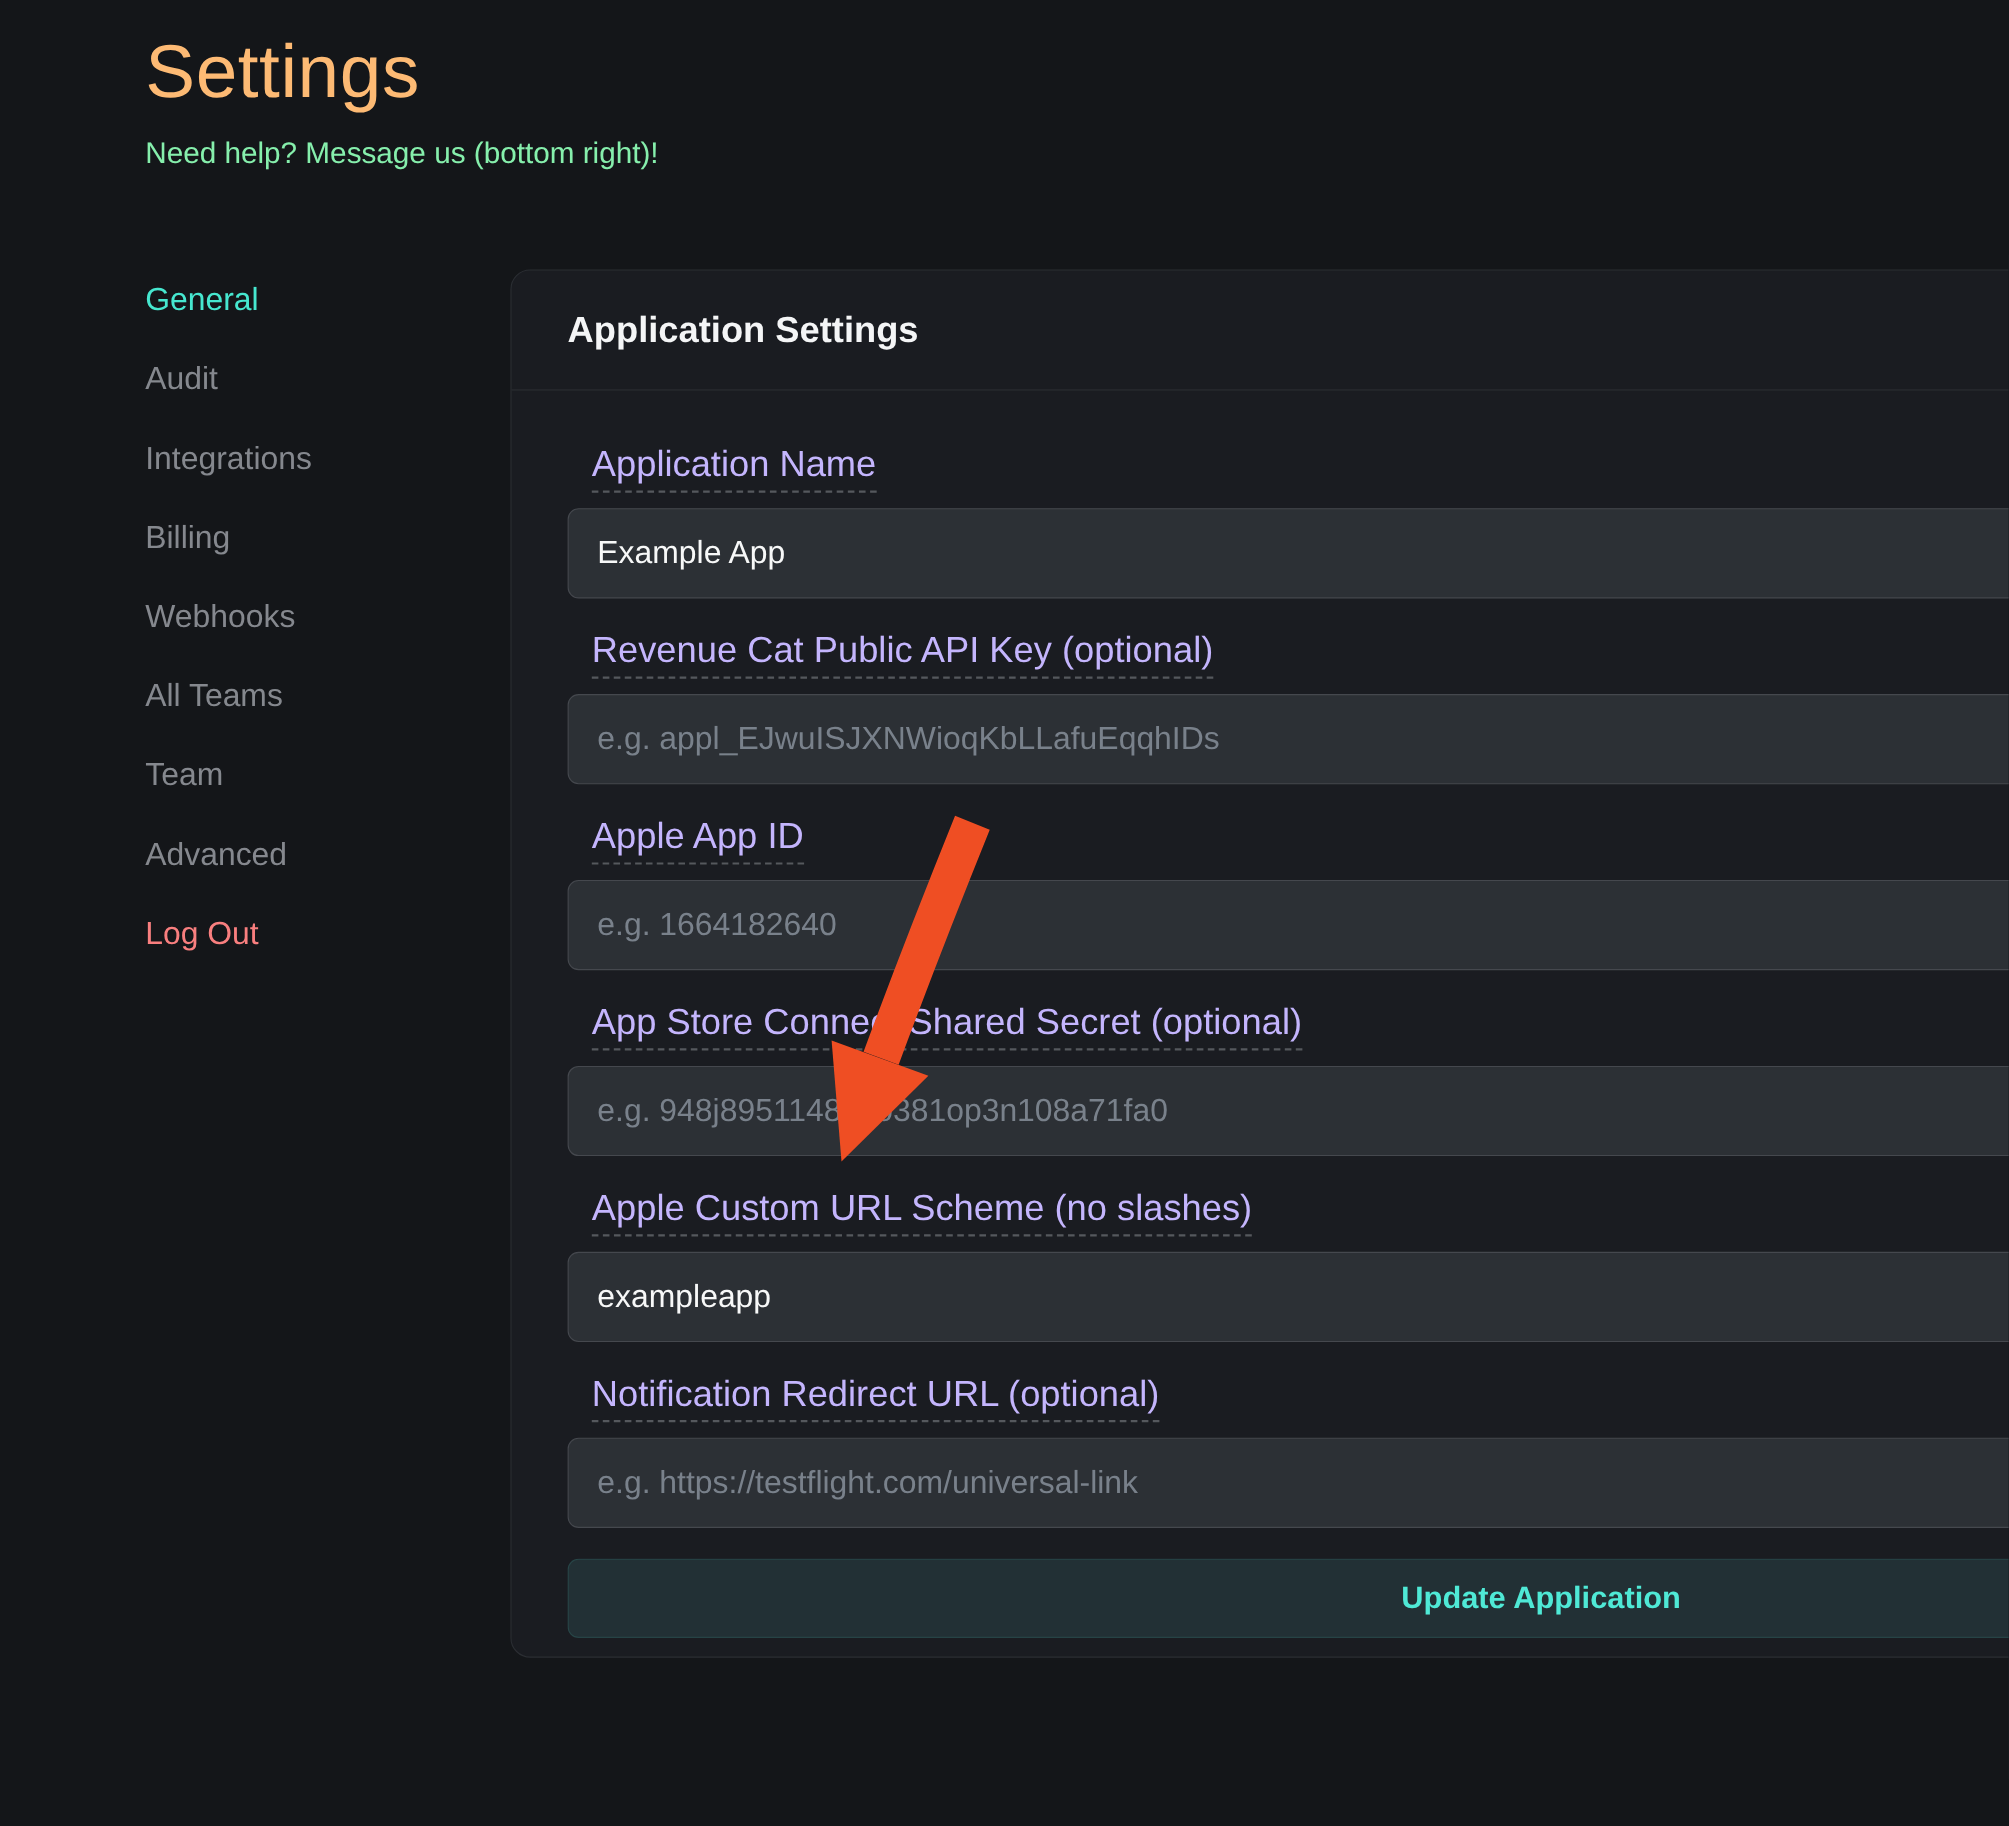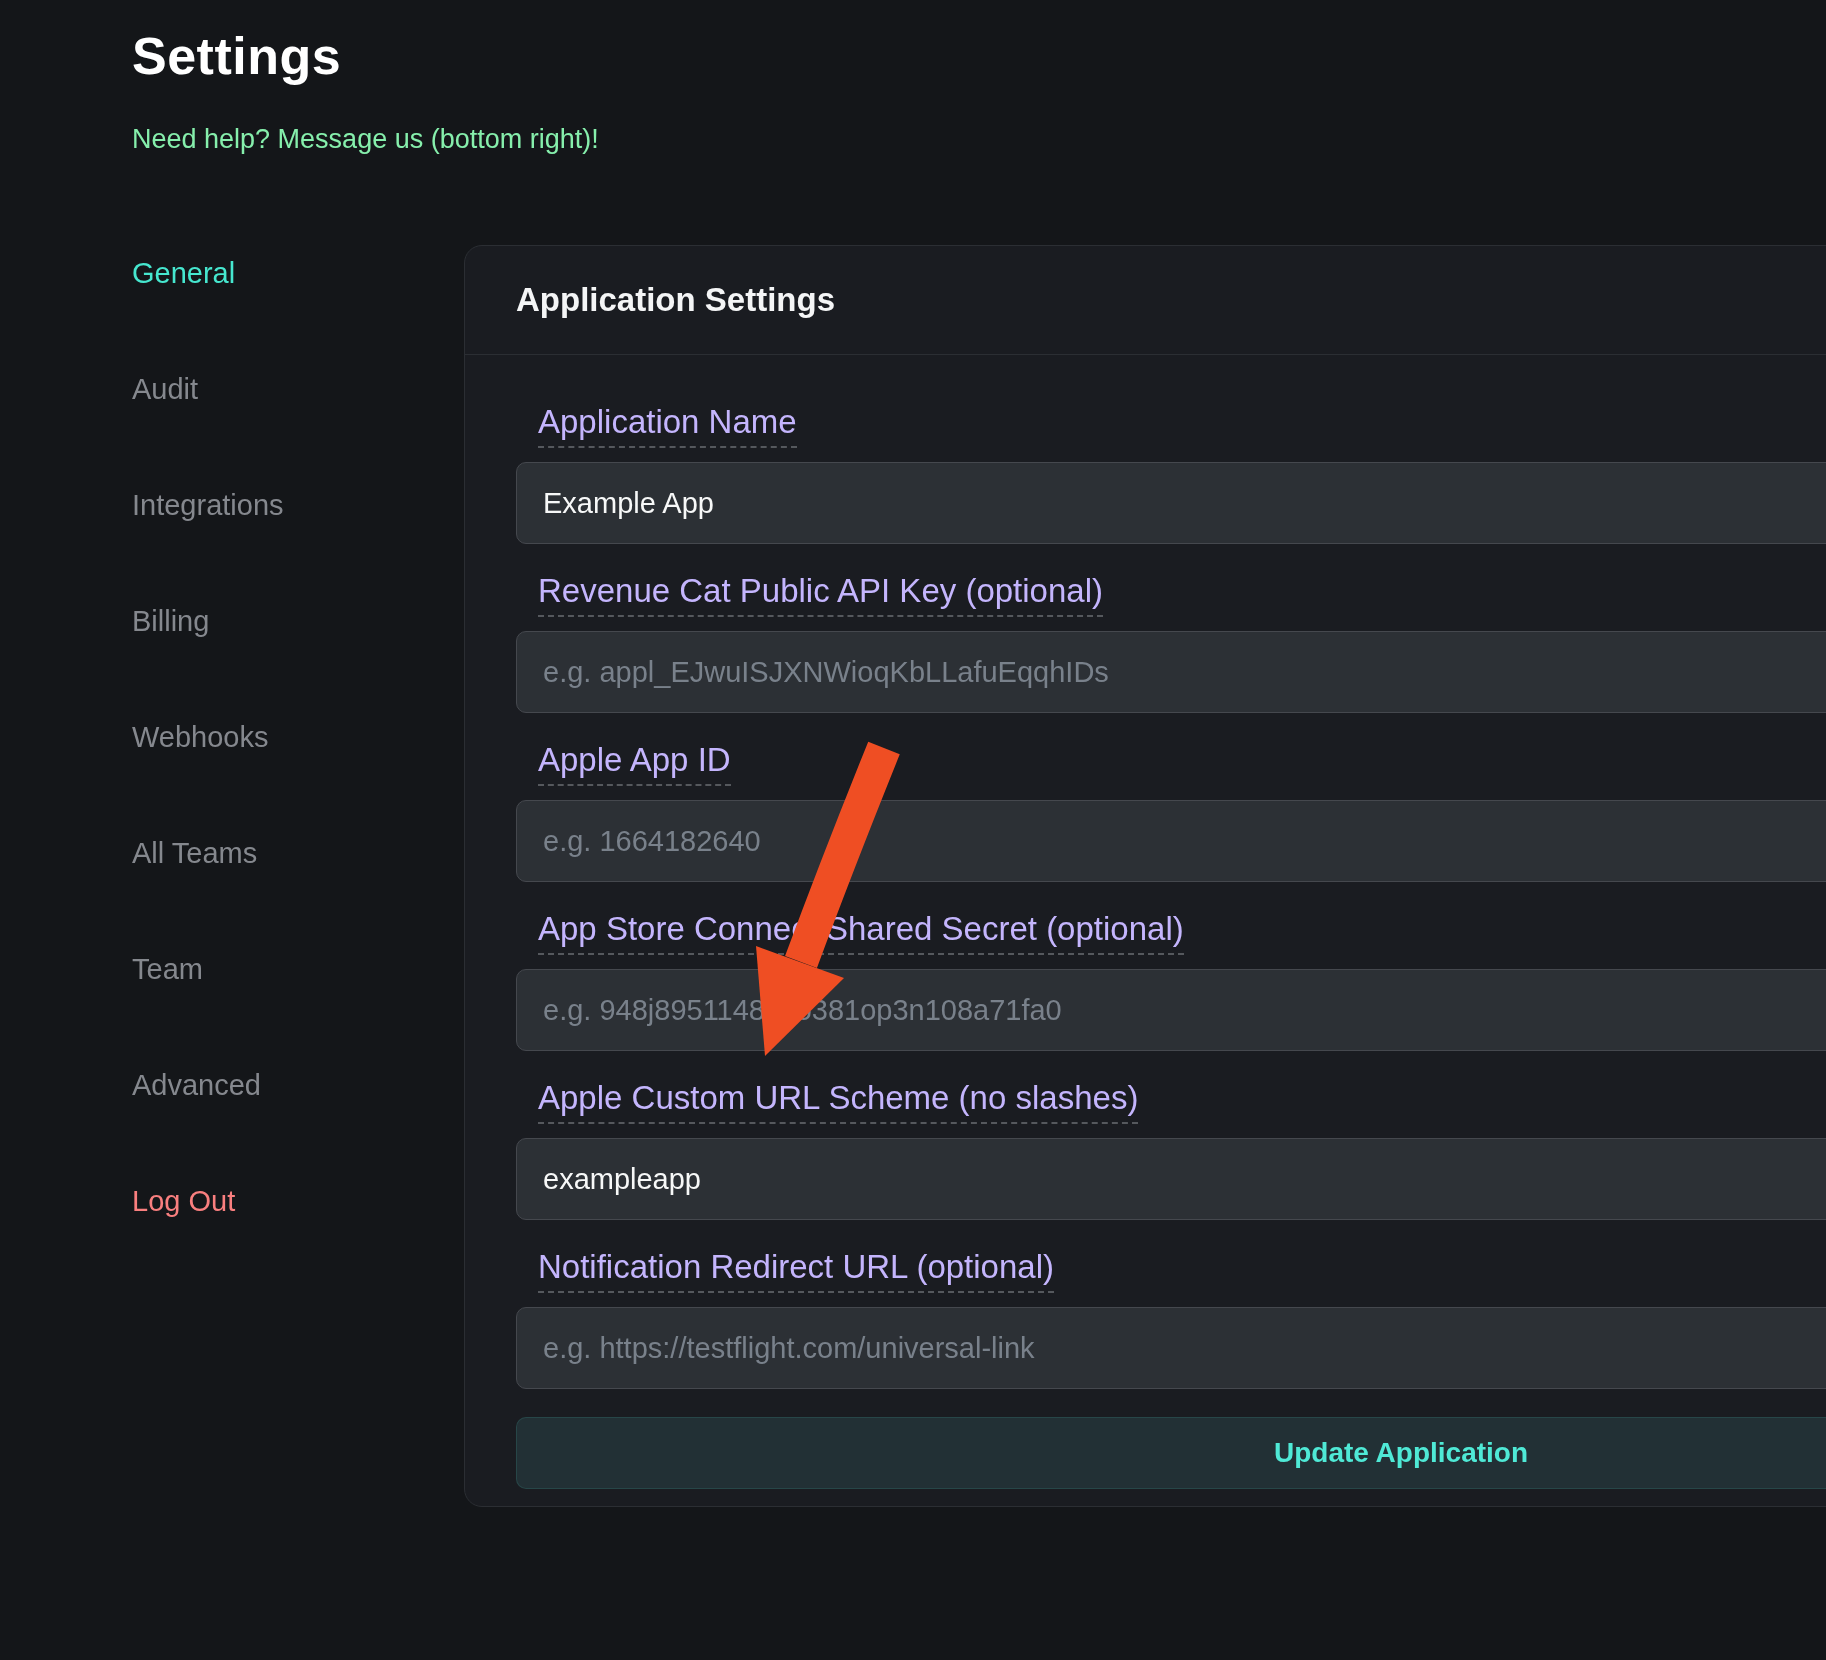--- a/index.html
+++ b/index.html
@@ -7,30 +7,30 @@
     width:1826px;height:1660px;
     background:#141619;
     overflow:hidden;
     position:relative;
     font-family:"Liberation Sans", sans-serif;
     -webkit-font-smoothing:antialiased;
   }
   
   .page-title{
     position:absolute;left:132px;top:26px;
-    font-size:52px;font-weight:700;color:#ffffff;letter-spacing:.5px;
+    font-size:68px;font-weight:400;color:#fdba74;letter-spacing:.5px;
   }
   .page-subtitle{
     position:absolute;left:132px;top:124px;
     font-size:27px;font-weight:500;color:#86efac;
   }
   
   .sidebar{
     position:absolute;left:132px;top:237px;width:300px;
-    display:flex;flex-direction:column;gap:44px;
+    display:flex;flex-direction:column;
   }
   .sidebar a{
     display:flex;align-items:center;height:72px;
     font-size:29px;font-weight:500;color:#85888e;
     text-decoration:none;cursor:pointer;
   }
   .sidebar a.active{color:#46e7cf;}
   .sidebar a.danger{color:#f97f7f;}
   
   .panel{

